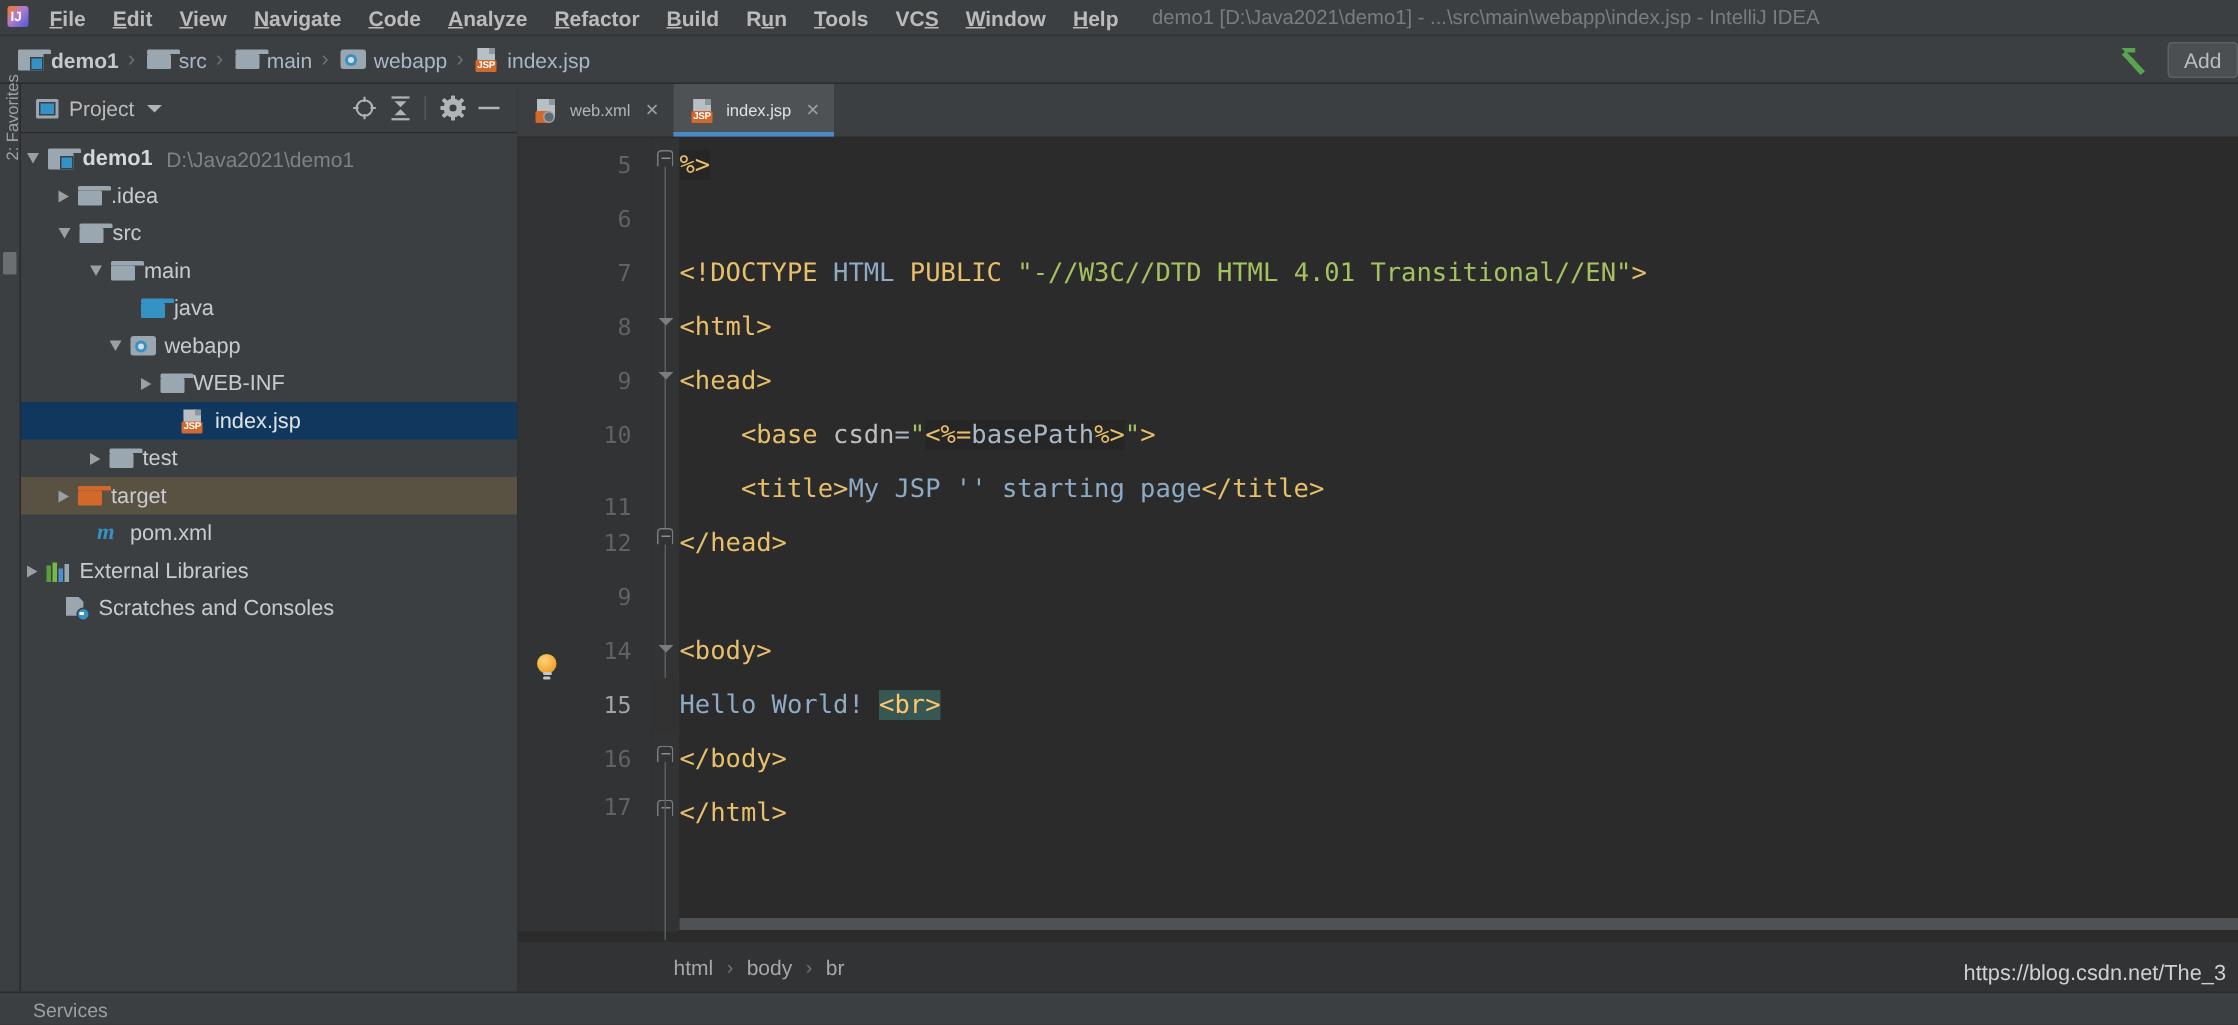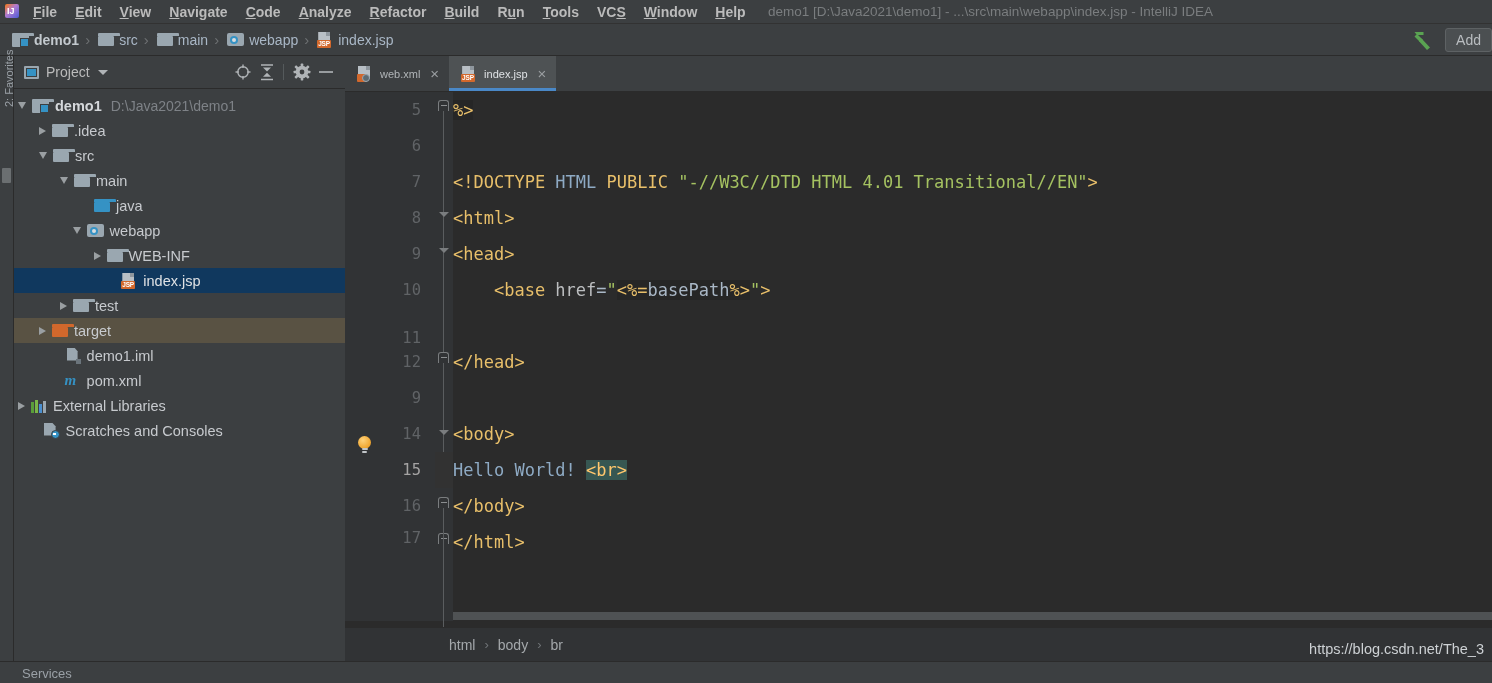--- a/index.html
+++ b/index.html
@@ -560,31 +560,20 @@
             <span class="tab"></span>
             <span class="body"></span>
           </span>
           <span class="gap"></span>
           <span class="txt">target</span>
         </div>
         <div class="row">
           <span style="width: 33.6px; flex: 0 0 auto;"></span>
           <span class="arrow-none"></span>
           <span class="gap"></span>
-          <span class="ico ico-iml">
-            <span class="page"></span>
-            <span class="badge"></span>
-          </span>
-          <span class="gap"></span>
-          <span class="txt">demo1.iml</span>
-        </div>
-        <div class="row">
-          <span style="width: 33.6px; flex: 0 0 auto;"></span>
-          <span class="arrow-none"></span>
-          <span class="gap"></span>
           <span class="ico ico-maven">
             <span class="m">m</span>
           </span>
           <span class="gap"></span>
           <span class="txt">pom.xml</span>
         </div>
         <div class="row">
           <span style="width: 0px; flex: 0 0 auto;"></span>
           <span class="arrow-r"></span>
           <span class="gap"></span>
@@ -657,21 +646,22 @@
           </div>
         <div class="fold-line" style="top:416px; height:130px;"></div>
       </div>
       <div class="rowhl" style="top: 360px;"></div>
         <div class="codeview" id="codeview">
           <div class="cl" style="top: 0px;"><span class="tagc jspbg">%&gt;</span></div>
           <div class="cl" style="top: 36px;"></div>
           <div class="cl" style="top: 72px;"><span class="tagc">&lt;!DOCTYPE </span><span class="bluec">HTML </span><span class="tagc">PUBLIC </span><span class="strc">"-//W3C//DTD HTML 4.01 Transitional//EN"</span><span class="tagc">&gt;</span></div>
           <div class="cl" style="top: 108px;"><span class="tagc">&lt;html&gt;</span></div>
           <div class="cl" style="top: 144px; text-align: right;"><span class="tagc">&lt;head&gt;</span></div>
-          <div class="cl" style="top: 180px;"><span class="tagc">    &lt;base </span><span class="attrn">href</span><span class="txtc">=</span><span class="strc">"</span><span class="tagc jspbg">&lt;%=</span><span class="txtc jspbg">basePath</span><span class="tagc jspbg">%&gt;</span><span class="strc">"</span><span class="tagc">&gt;</span></div>
+          <div class="cl" style="top: 180px;"><span class="tagc">    &lt;base </span><span class="attrn">csdn</span><span class="txtc">=</span><span class="strc">"</span><span class="tagc jspbg">&lt;%=</span><span class="txtc jspbg">basePath</span><span class="tagc jspbg">%&gt;</span><span class="strc">"</span><span class="tagc">&gt;</span></div>
+          <div class="cl" style="top: 216px;"><span class="tagc">    &lt;title&gt;</span><span class="bluec">My JSP '' starting page</span><span class="tagc">&lt;/title&gt;</span></div>
           <div class="cl" style="top: 252px;"><span class="tagc">&lt;/head&gt;</span></div>
           <div class="cl" style="top: 288px;"></div>
           <div class="cl" style="top: 324px;"><span class="tagc">&lt;body&gt;</span></div>
           <div class="cl" style="top: 360px;"><span class="bluec">Hello World! </span><span class="brtxt brsel">&lt;br&gt;</span></div>
           <div class="cl" style="top: 396px;"><span class="tagc">&lt;/body&gt;</span></div>
           <div class="cl" style="top: 432px;"><span class="tagc">&lt;/html&gt;</span></div>
         </div>
       <div id="lines-col" class="" style="position: absolute; left: 0px; top: 0px; width: 90px; height: 529px;">
           <div class="ln" style="top: 0px;">5</div>
           <div class="ln" style="top: 36px;">6</div>

